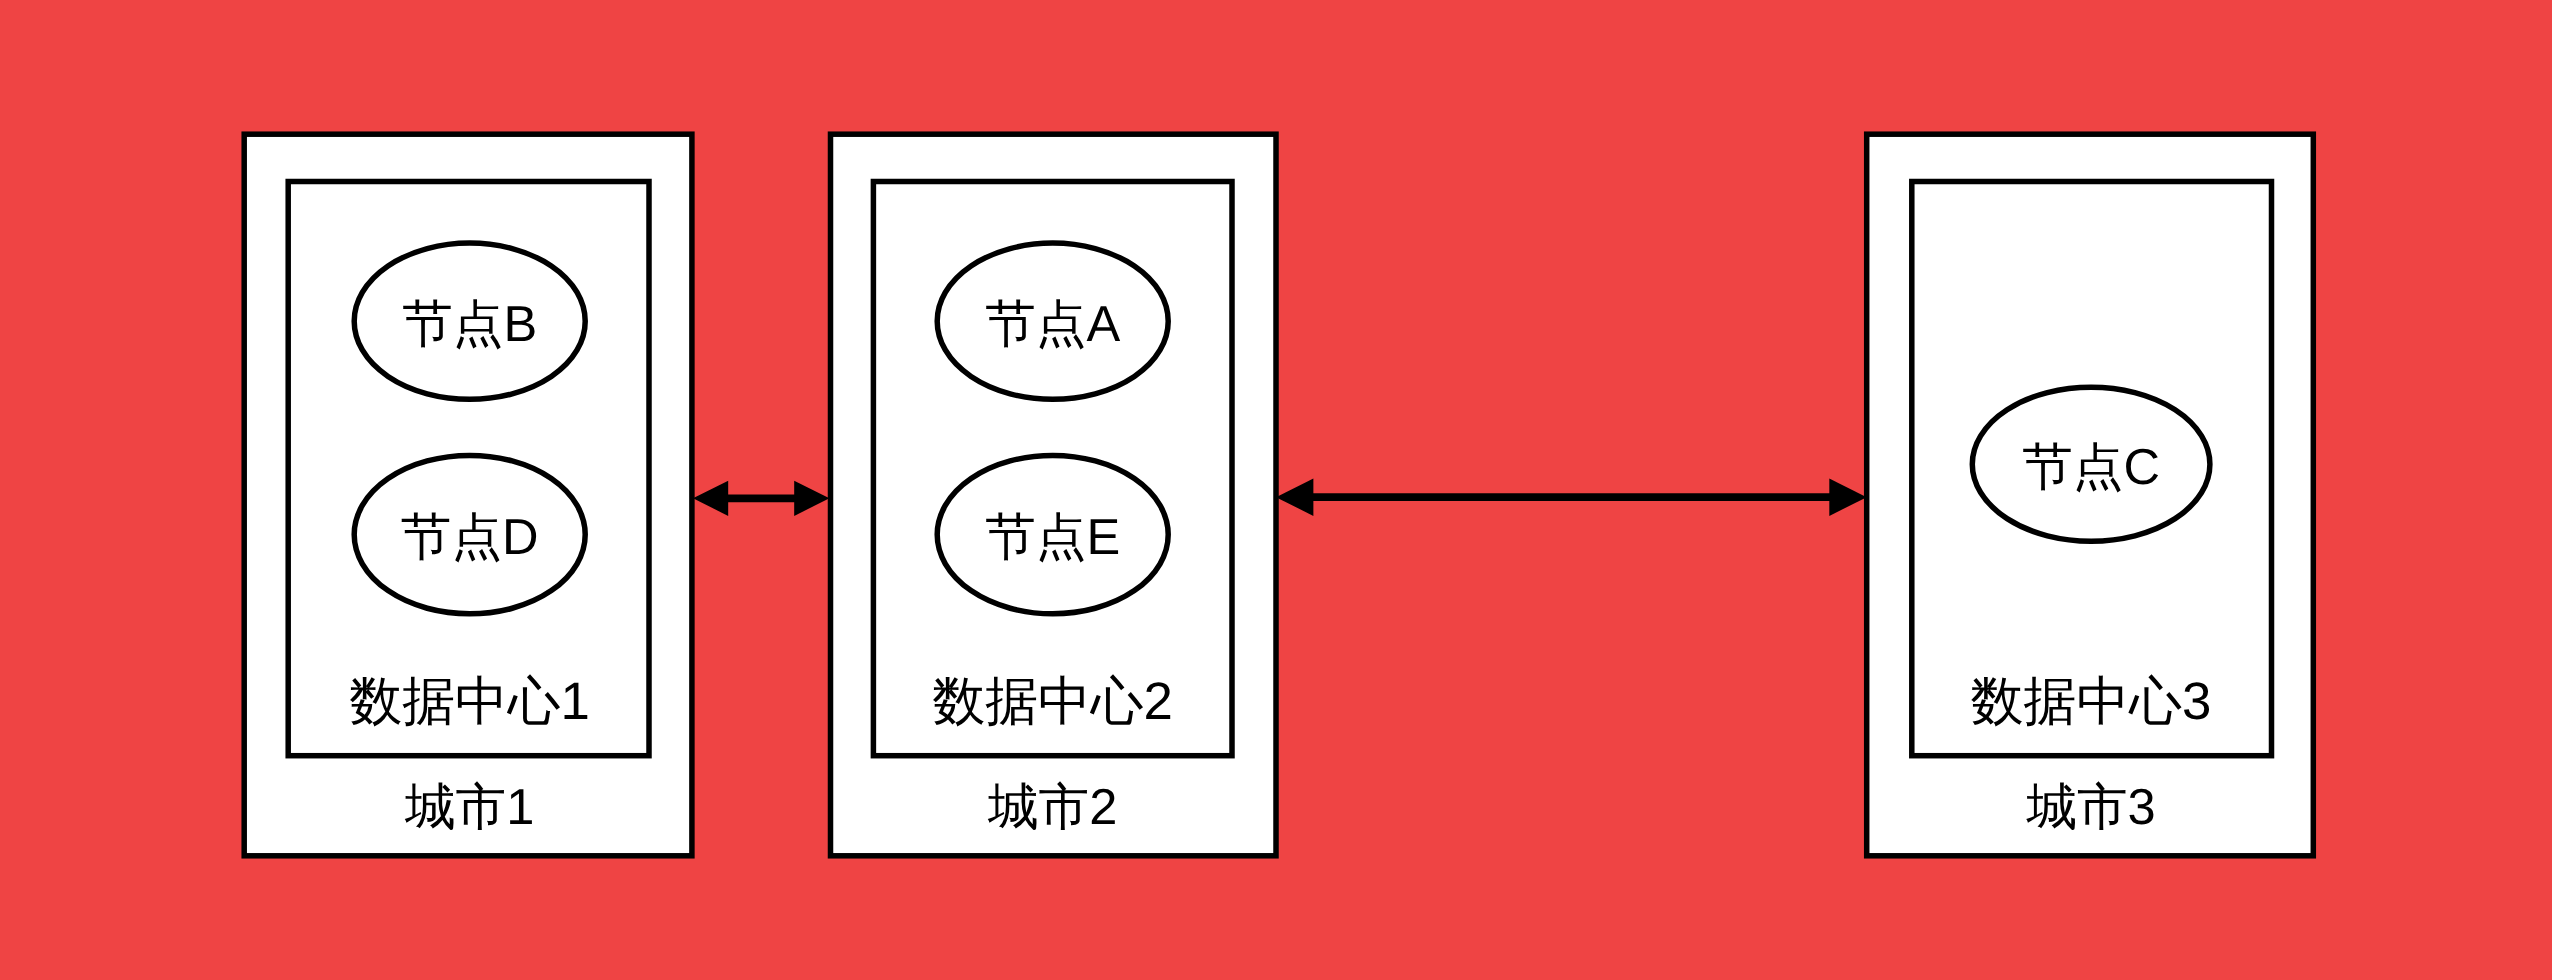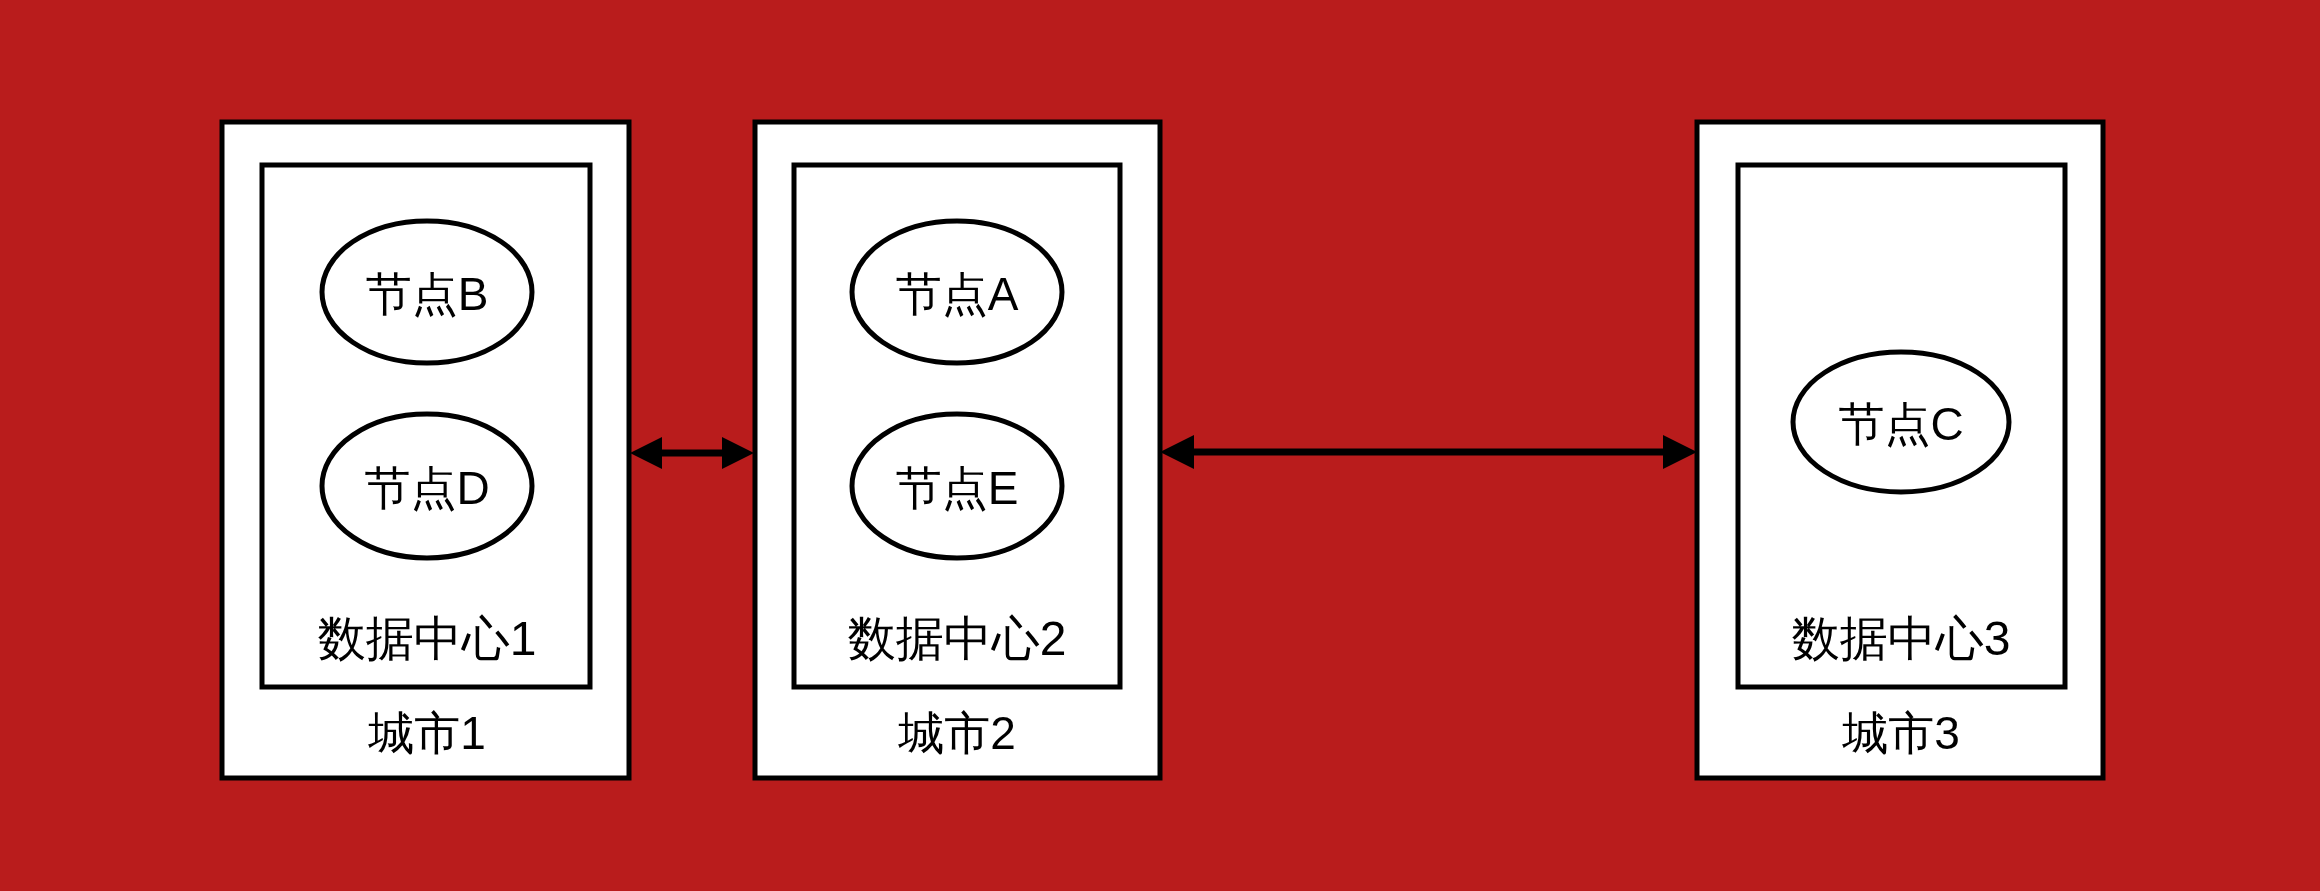--- a/index.html
+++ b/index.html
@@ -10,21 +10,21 @@
   body {
     width: 2320px;
     height: 891px;
     font-family: "Liberation Sans", "DejaVu Sans", sans-serif;
     overflow: hidden;
   }
   #diagram-root {
     position: relative;
     width: 2320px;
     height: 891px;
-    background: #b91c1c;
+    background: #ef4444;
   }
   svg#diagram-svg {
     display: block;
     width: 2320px;
     height: 891px;
   }
   .city-box-rect,
   .dc-box-rect {
     fill: #ffffff;
     stroke: #000000;

